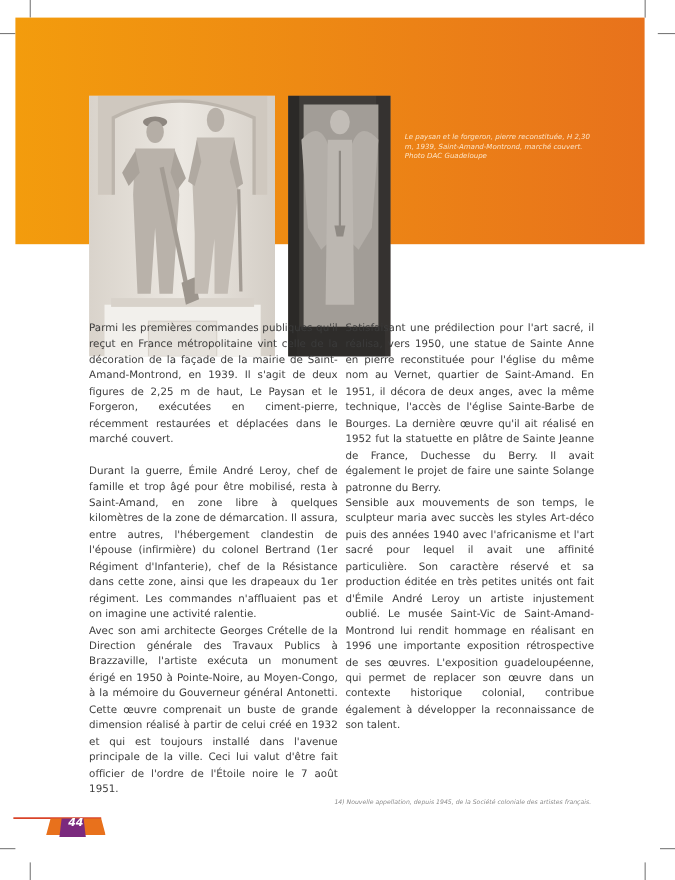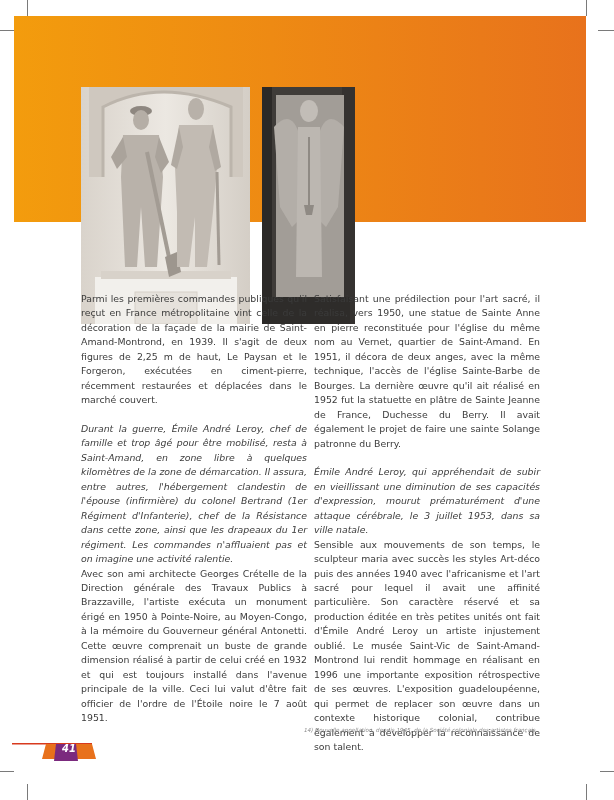--- a/index.html
+++ b/index.html
@@ -9,21 +9,21 @@
   .banner { position:absolute; left:14px; top:16px; width:572px; height:206px;
             background:linear-gradient(to right, #f39c0d 0%, #ee8a13 45%, #e8721c 100%); }
   .photo { position:absolute; overflow:hidden; }
   .photo1 { left:81px; top:87px; width:169px; height:237px; background:#e4dfd8; }
   .photo2 { left:262px; top:87px; width:93px; height:237px; background:#4a4744; }
   .caption { position:absolute; left:368px; top:120px; width:170px; font-size:6.4px; line-height:9.2px;
              color:#fde3c4; font-style:italic; }
   .caption p { margin:0 0 9px 0; }
   .col { position:absolute; top:292px; width:226px; font-size:9.35px; line-height:14.45px; text-align:justify; }
   .col p { margin:0; }
-  .col p.gap { margin-top:14.4px;font-style:italic; }
+  .col p.gap { margin-top:14.4px; }
   .col-left { left:81px; }
   .col-right { left:314px; }
   .footnote { position:absolute; left:304px; top:727px; font-size:5.6px; font-style:italic; color:#8a8a8a; }
   .pagebadge { position:absolute; left:12px; top:739px; width:84px; height:26px; }
   .pagenum { position:absolute; left:62px; top:743px; font-size:10px; font-weight:bold; color:#ffffff;
              font-family:"DejaVu Sans", sans-serif; font-style:italic; }
 </style>
 </head>
 <body>
 
@@ -81,34 +81,34 @@
     <path d="M82 40 Q64 20 56 50 L54 130 L64 140 L76 120 Z" fill="#b3aea8"></path>
     <ellipse cx="47" cy="24" rx="9" ry="11" fill="#c2bdb7"></ellipse>
     <path d="M36 40 L58 40 L60 190 L34 190 Z" fill="#bcb7b1"></path>
     <line x1="47" y1="50" x2="47" y2="120" stroke="#8f8a84" stroke-width="2"></line>
     <path d="M42 118 L52 118 L50 128 L44 128 Z" fill="#8f8a84"></path>
     <rect x="8" y="210" width="80" height="27" fill="#2e2c2a"></rect>
   </svg>
 </div>
 
 <div class="caption">
+  <p>Le paysan et le forgeron, pierre reconstituée, H 2,30 m, 1939, Saint-Amand-Montrond, marché couvert. Photo DAC Guadeloupe</p>
 </div>
 
 <div class="col col-left">
   <p>Parmi les premières commandes publiques qu'il reçut en France métropolitaine vint celle de la décoration de la façade de la mairie de Saint-Amand-Montrond, en 1939. Il s'agit de deux figures de 2,25 m de haut, Le Paysan et le Forgeron, exécutées en ciment-pierre, récemment restaurées et déplacées dans le marché couvert.</p>
   <p class="gap">Durant la guerre, Émile André Leroy, chef de famille et trop âgé pour être mobilisé, resta à Saint-Amand, en zone libre à quelques kilomètres de la zone de démarcation. Il assura, entre autres, l'hébergement clandestin de l'épouse (infirmière) du colonel Bertrand (1er Régiment d'Infanterie), chef de la Résistance dans cette zone, ainsi que les drapeaux du 1er régiment. Les commandes n'affluaient pas et on imagine une activité ralentie.</p>
   <p>Avec son ami architecte Georges Crételle de la Direction générale des Travaux Publics à Brazzaville, l'artiste exécuta un monument érigé en 1950 à Pointe-Noire, au Moyen-Congo, à la mémoire du Gouverneur général Antonetti. Cette œuvre comprenait un buste de grande dimension réalisé à partir de celui créé en 1932 et qui est toujours installé dans l'avenue principale de la ville. Ceci lui valut d'être fait officier de l'ordre de l'Étoile noire le 7 août 1951.</p>
 </div>
 
 <div class="col col-right">
   <p>Satisfaisant une prédilection pour l'art sacré, il réalisa, vers 1950, une statue de Sainte Anne en pierre reconstituée pour l'église du même nom au Vernet, quartier de Saint-Amand. En 1951, il décora de deux anges, avec la même technique, l'accès de l'église Sainte-Barbe de Bourges. La dernière œuvre qu'il ait réalisé en 1952 fut la statuette en plâtre de Sainte Jeanne de France, Duchesse du Berry. Il avait également le projet de faire une sainte Solange patronne du Berry.</p>
-  <p class="gap">Émile André Leroy, qui appréhendait de subir en vieillissant une diminution de ses capacités d'expression, mourut prématurément d'une attaque cérébrale, le 3 juillet 1953, dans sa ville natale.</p>
   <p>Sensible aux mouvements de son temps, le sculpteur maria avec succès les styles Art-déco puis des années 1940 avec l'africanisme et l'art sacré pour lequel il avait une affinité particulière. Son caractère réservé et sa production éditée en très petites unités ont fait d'Émile André Leroy un artiste injustement oublié. Le musée Saint-Vic de Saint-Amand-Montrond lui rendit hommage en réalisant en 1996 une importante exposition rétrospective de ses œuvres. L'exposition guadeloupéenne, qui permet de replacer son œuvre dans un contexte historique colonial, contribue également à développer la reconnaissance de son talent.</p>
 </div>
 
 <div class="footnote">14) Nouvelle appellation, depuis 1945, de la Société coloniale des artistes français.</div>
 
 <svg class="pagebadge" viewBox="0 0 84 26">
   <rect x="0" y="4" width="80" height="1.5" fill="#d83a1e"></rect>
   <polygon points="34,5 80,5 84,20 30,20" fill="#e8711c"></polygon>
   <polygon points="44,5 64,5 66,22 42,22" fill="#7b2a7e"></polygon>
 </svg>
-<div class="pagenum">41</div>
+<div class="pagenum">44</div>
 
 </body></html>

